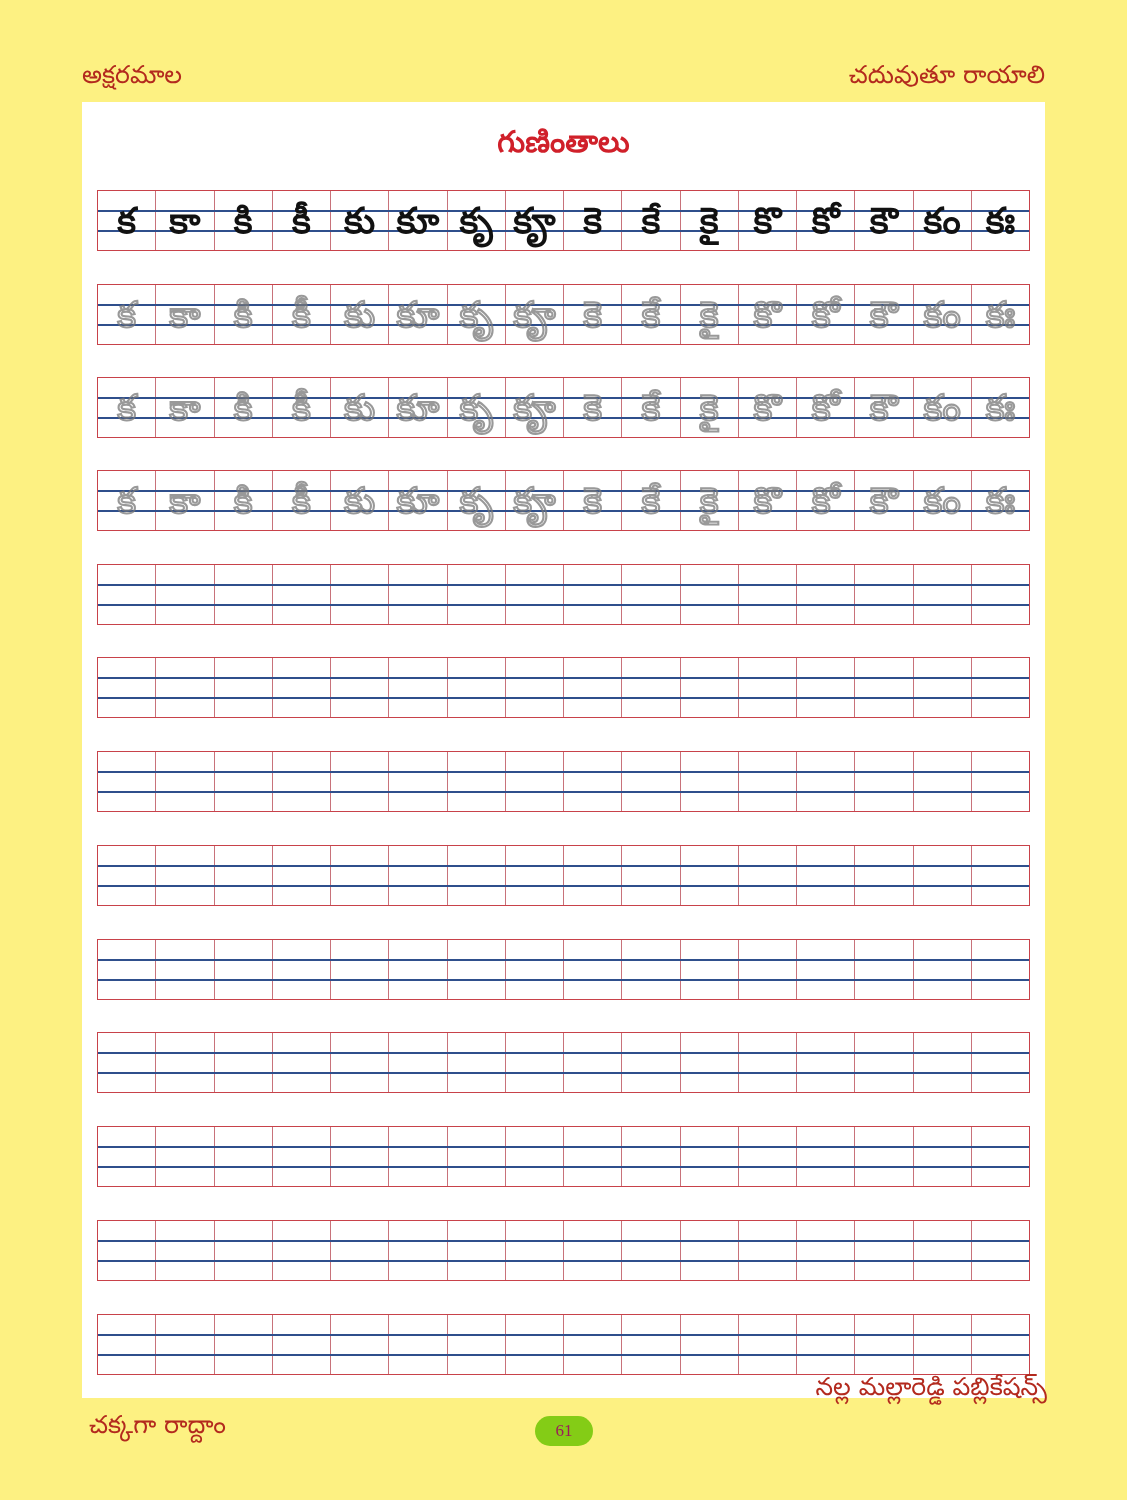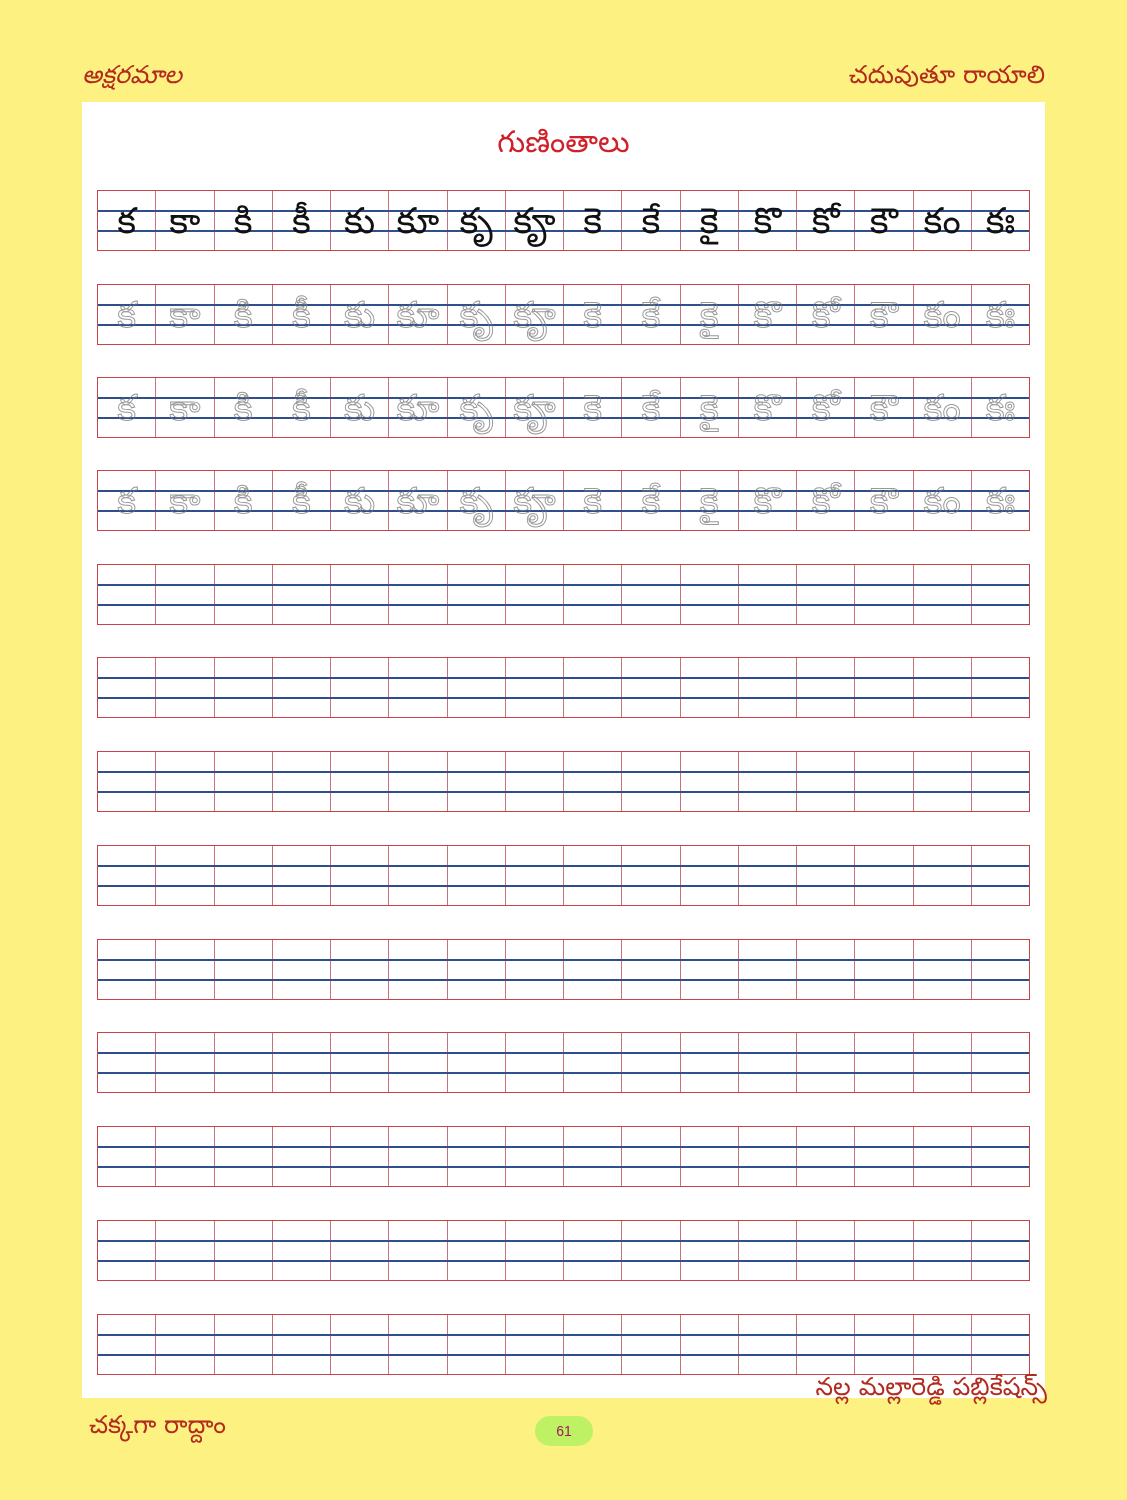--- a/index.html
+++ b/index.html
@@ -10,41 +10,42 @@
       overflow: hidden;
       font-family: "DejaVu Sans", sans-serif;
     }
     .header-left, .header-right, .footer-left, .footer-right {
       position: absolute;
       color: #b32a1e;
       font-size: 25px;
       line-height: 30px;
       white-space: nowrap;
     }
-    .header-left { left: 82px; top: 60px; font-style: italic; }
+    .header-left { left: 82px; top: 60px; }
     .header-right { right: 82px; top: 60px; margin-left: 20px; }
     .footer-left { left: 82px; top: 1410px; margin-left: 7px; }
     .footer-right { right: 80px; top: 1372px; }
     .page-number {
       position: absolute;
       left: 535px; top: 1416px;
       width: 58px; height: 30px;
-      background: #bef264;
+      background: #84cc16;
       border-radius: 15px;
       color: #9c1d5a;
-      font-size: 14px;
+      font-size: 17px;
       line-height: 30px;
       text-align: center;
-      font-family: Liberation Sans, sans-serif;
+      font-family: Liberation Serif, serif;
     }
     .panel {
       position: absolute;
       left: 82px; top: 102px;
       width: 963px; height: 1296px;
       background: #ffffff;
+      font-weight: bold;
     }
     .title {
       position: absolute;
       left: 0; right: 0; top: 20px;
       text-align: center;
       color: #d0202a;
       font-size: 30px;
       line-height: 40px;
     }
     .row {

